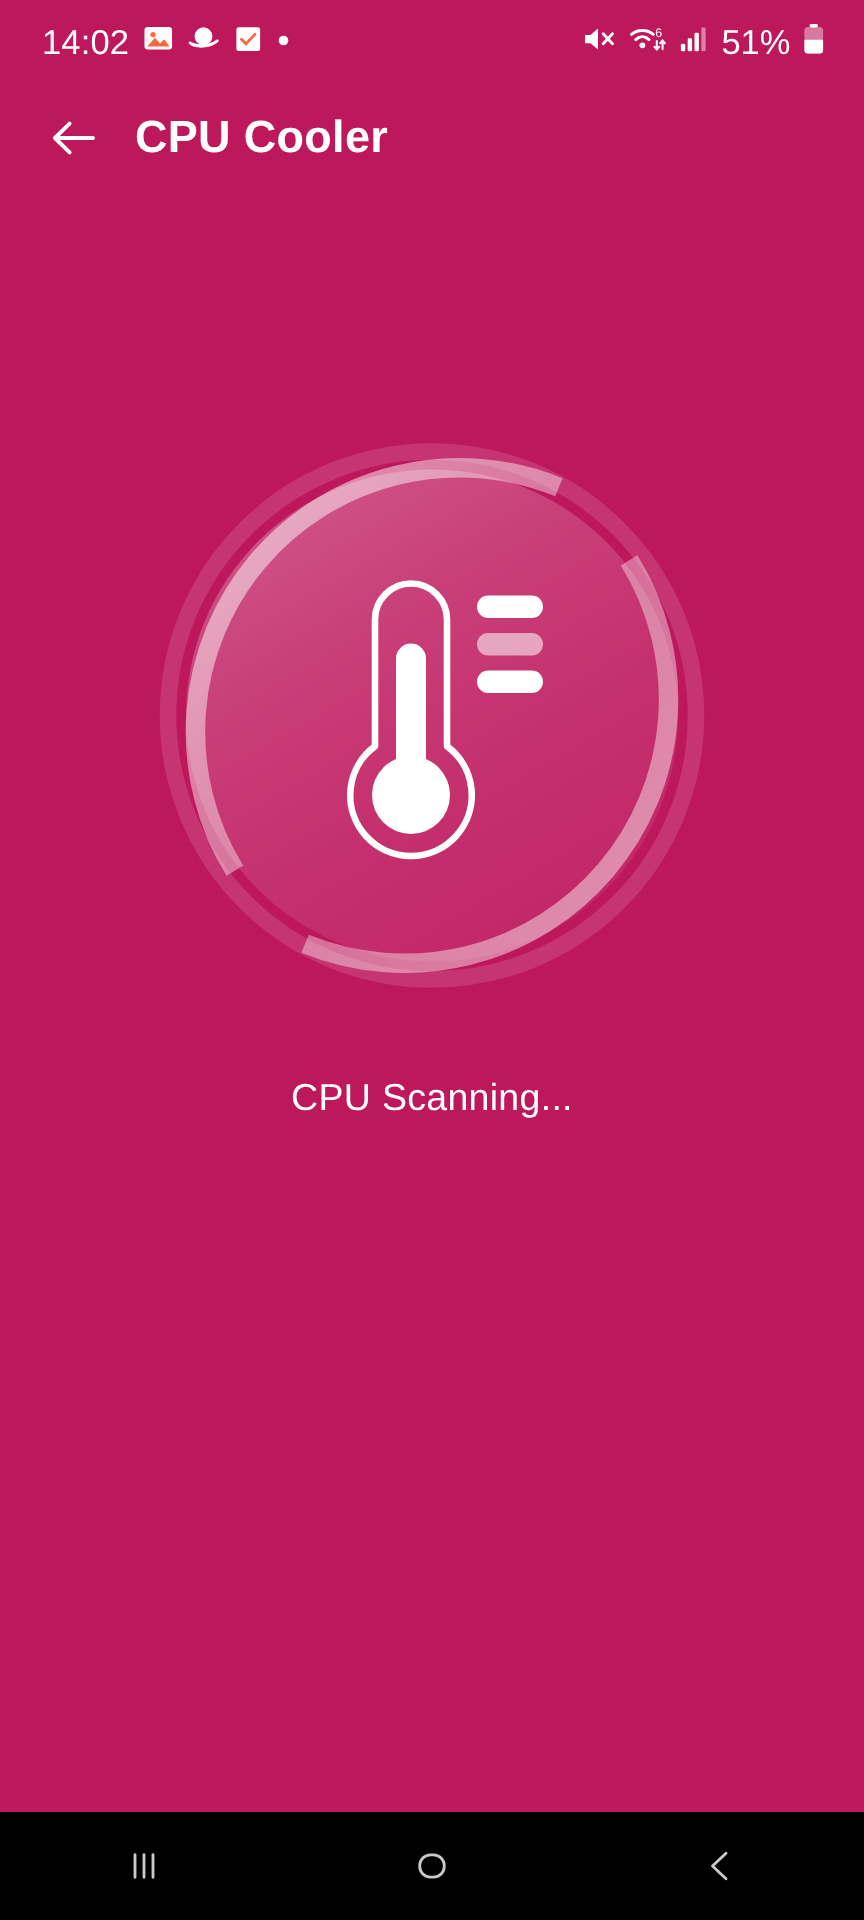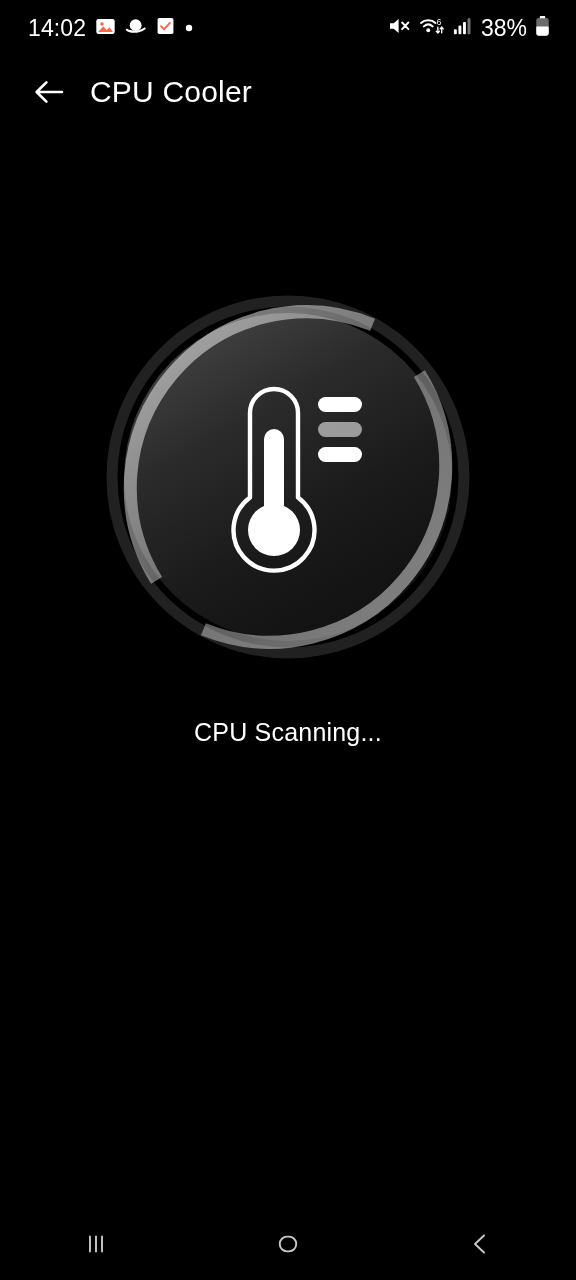--- a/index.html
+++ b/index.html
@@ -5,21 +5,21 @@
   * { margin:0; padding:0; box-sizing:border-box; }
   html, body {
     width:576px; height:1280px;
     background:#FB6742;
     font-family:"Liberation Sans", sans-serif;
     overflow:hidden;
   }
   #screen {
     position:relative;
     width:576px; height:1280px;
-    background:#000000;
+    background:#be185d;
     overflow:hidden;
   }
 
   
   #status-bar {
     position:absolute; top:0; left:0;
     width:576px; height:56px;
     display:flex; align-items:center;
     justify-content:space-between;
     padding:0 26px 0 28px;
@@ -43,21 +43,21 @@
   }
   #back-button {
     width:42px; height:42px;
     display:flex; align-items:center; justify-content:center;
     flex:0 0 auto;
   }
   #app-title {
     margin-left:20px;
     font-size:30px;
     color:#ffffff;
-    font-weight:400;
+    font-weight:700;
     letter-spacing:0.2px;
     white-space:nowrap;
   }
 
   
   #scan-area {
     position:absolute;
     left:0; top:128px;
     width:504px; height:1078px;
   }
@@ -184,21 +184,21 @@
 
       <span class="sb-icon">
         <svg width="20" height="20" viewBox="0 0 22 22">
           <rect x="1" y="14.5" width="3.2" height="5.5" rx="1" fill="#fff"></rect>
           <rect x="6" y="10.5" width="3.2" height="9.5" rx="1" fill="#fff"></rect>
           <rect x="11" y="6.5" width="3.2" height="13.5" rx="1" fill="#fff"></rect>
           <rect x="16" y="2.5" width="3.2" height="17.5" rx="1" fill="#fff" opacity="0.45"></rect>
         </svg>
       </span>
 
-      <span id="battery-percent" style="font-size:23px;color:#fff;line-height:1;">38%</span>
+      <span id="battery-percent" style="font-size:23px;color:#fff;line-height:1;">51%</span>
 
       <span class="sb-icon">
         <svg width="15" height="22" viewBox="0 0 16 24">
           <rect x="5" y="1" width="6" height="2.6" rx="1" fill="#fff"></rect>
           <rect x="1.2" y="3.2" width="13.6" height="19.4" rx="2.6" fill="#fff" opacity="0.42"></rect>
           <path d="M3.8 12.6 h10.2 a0.9 0.9 0 0 1 0.8 0.9 v6.5 a2.6 2.6 0 0 1 -2.6 2.6 h-8.4
                    a2.6 2.6 0 0 1 -2.6 -2.6 v-6.5 a0.9 0.9 0 0 1 0.8 -0.9 z" fill="#fff"></path>
         </svg>
       </span>
     </div>

